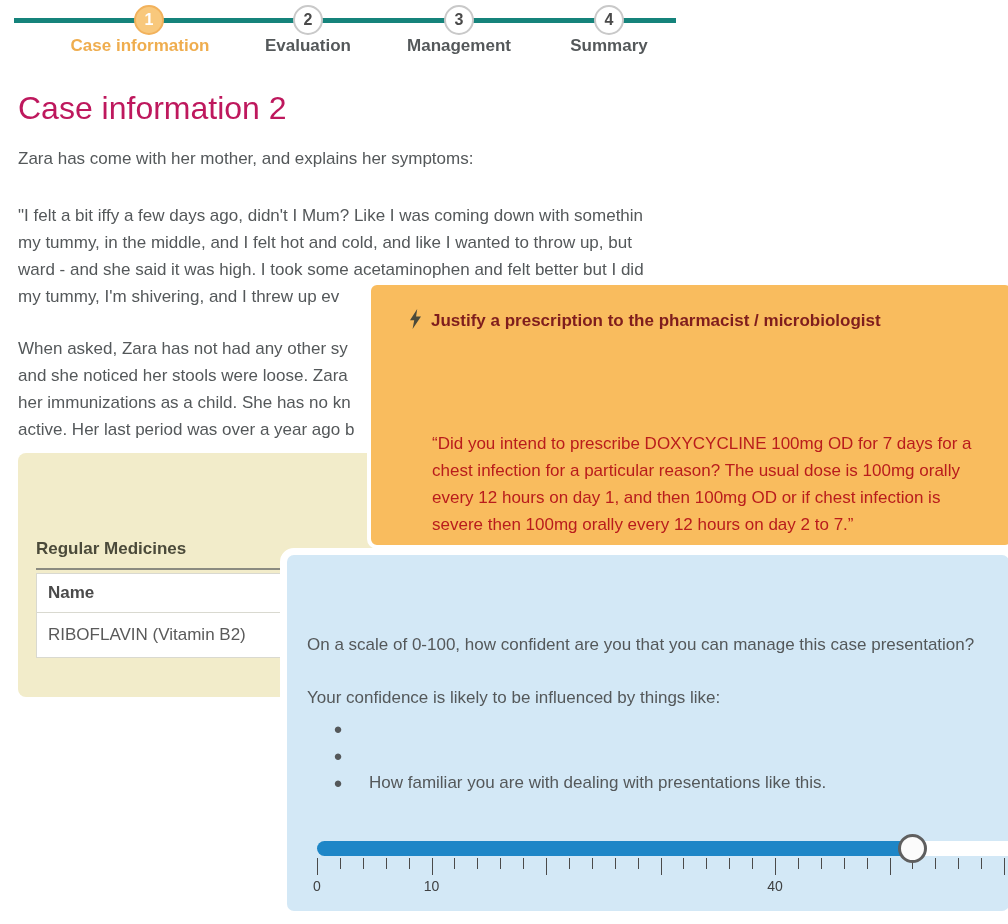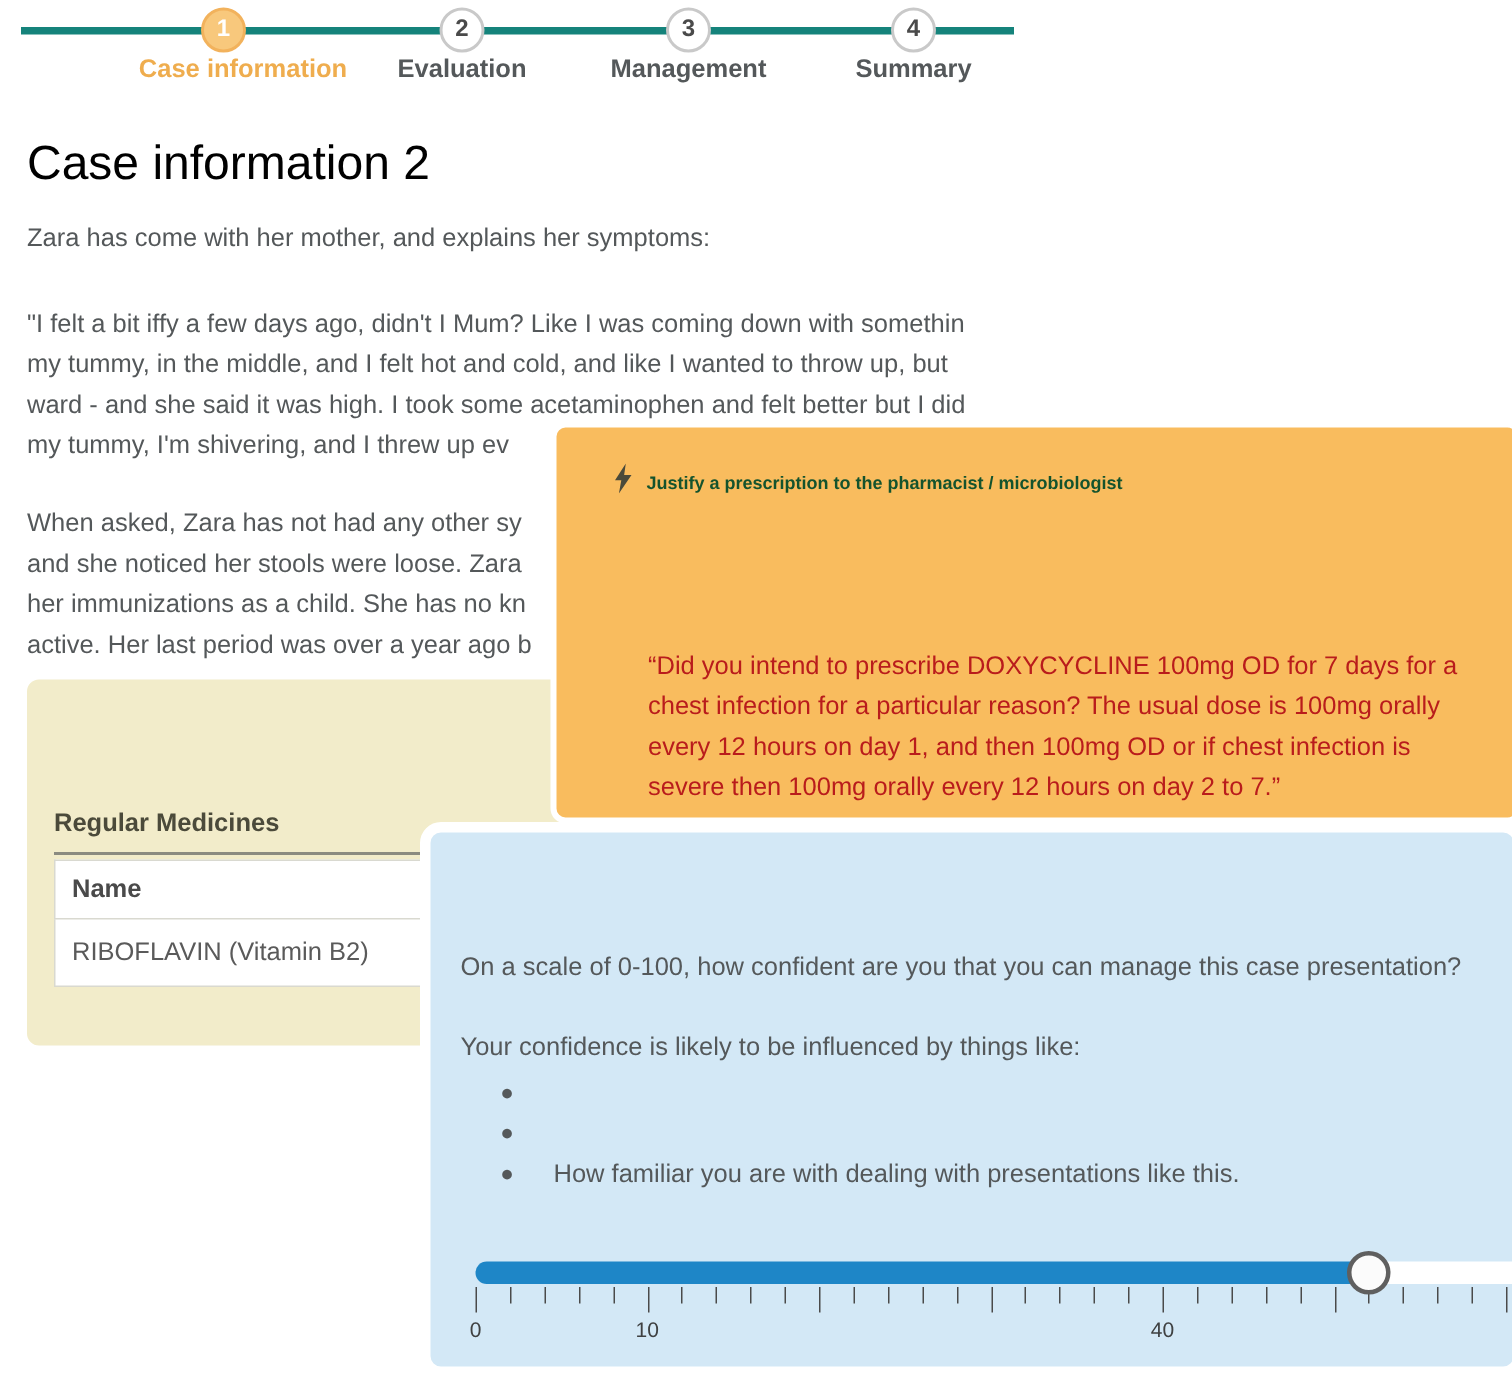--- a/index.html
+++ b/index.html
@@ -16,35 +16,35 @@
     background:#ffffff; border:2px solid #c9c9c9; color:#4a4a4a;
     font-size:16px; font-weight:bold; display:flex; align-items:center; justify-content:center;
   }
   .step-circle.active { background:#f8c87c; border-color:#f2b25c; color:#ffffff; }
   .step-label {
     position:absolute; top:36px; width:220px; text-align:center;
     font-size:17px; font-weight:bold; color:#54585a;
   }
   .step-label.active { color:#efad4e; }
   .c1{left:134px}.c2{left:293px}.c3{left:444px}.c4{left:594px}
-  .l1{left:52px}.l2{left:198px}.l3{left:349px}.l4{left:499px}
+  .l1{left:30px}.l2{left:198px}.l3{left:349px}.l4{left:499px}
 
   
-  .page-title { position:absolute; left:18px; top:90px; font-size:32px; font-weight:400; color:#000000; }
+  .page-title { position:absolute; left:18px; top:90px; font-size:32px; font-weight:400; color:#be185d; }
   .intro { position:absolute; left:18px; top:149px; font-size:17px; }
   .textline { position:absolute; left:18px; height:27px; line-height:27px; font-size:17px;
               white-space:nowrap; overflow:hidden; width:684px; }
 
   
   .prompt-card {
     position:absolute; left:367px; top:281px; width:648px; height:268px;
     background:#f9bc5e; border:4px solid #ffffff; border-radius:10px;
   }
   .prompt-header { position:absolute; left:38px; top:24px; display:flex; align-items:center; gap:9px; }
-  .prompt-title { font-size:12px; font-weight:bold; color:#14532d; }
+  .prompt-title { font-size:17px; font-weight:bold; color:#7f1d1d; }
   .prompt-p1 { position:absolute; left:61px; top:64px;  width:540px; font-size:17px; line-height:27px; color:#5b5947; }
   .prompt-p2 { position:absolute; left:61px; top:145px; width:548px; font-size:17px; line-height:27px; color:#b91c1c; }
 
   
   .rx-card {
     position:absolute; left:18px; top:453px; width:672px; height:244px;
     background:#f2ecca; border-radius:8px;
   }
   .rx-title { position:absolute; left:18px; top:36px; font-size:30px; font-weight:400; color:#7a6a1d; }
   .rx-section { position:absolute; left:18px; top:86px; width:580px; font-size:17px; font-weight:bold;

